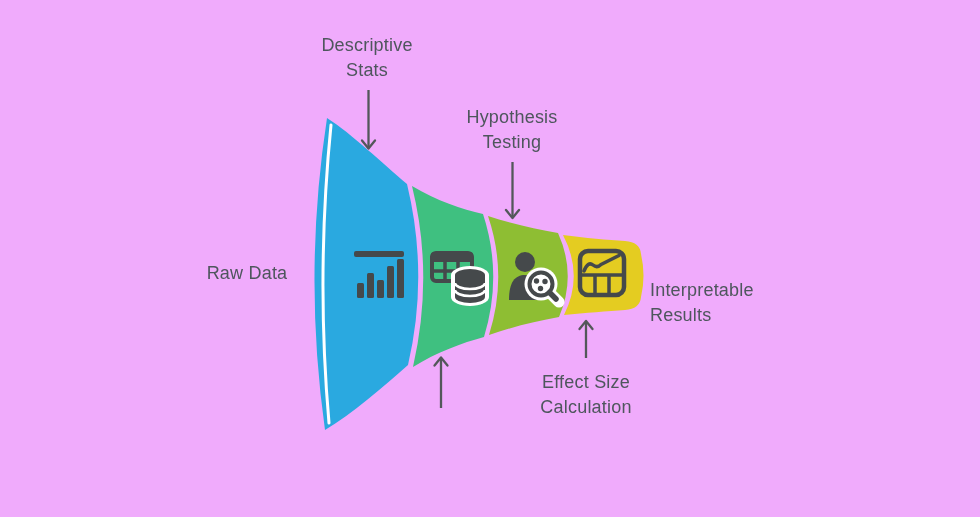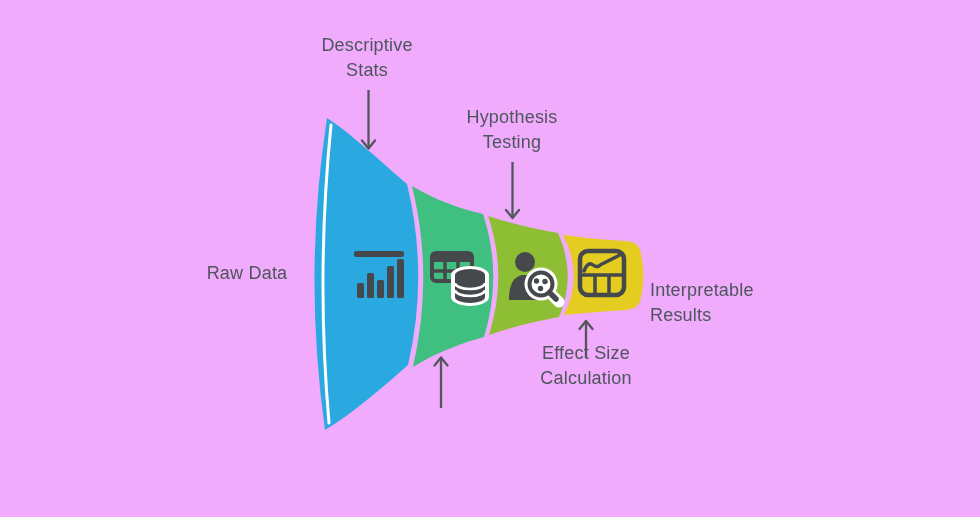--- a/index.html
+++ b/index.html
@@ -126,17 +126,17 @@
 Stats</div>
 
   <div class="label" style="left:167px;top:261px;width:160px;">Raw Data</div>
 
   <div class="label" style="left:432px;top:105px;width:160px;">Hypothesis
 Testing</div>
 
   <div class="label left-align" style="left:650px;top:246px;width:180px;margin-top:32px;">Interpretable
 Results</div>
 
-  <div class="label" style="left:505px;top:341px;width:162px;">Effect Size
+  <div class="label" style="left:505px;top:370px;width:162px;">Effect Size
 Calculation</div>
 
 
 </div>
 
 </body></html>

